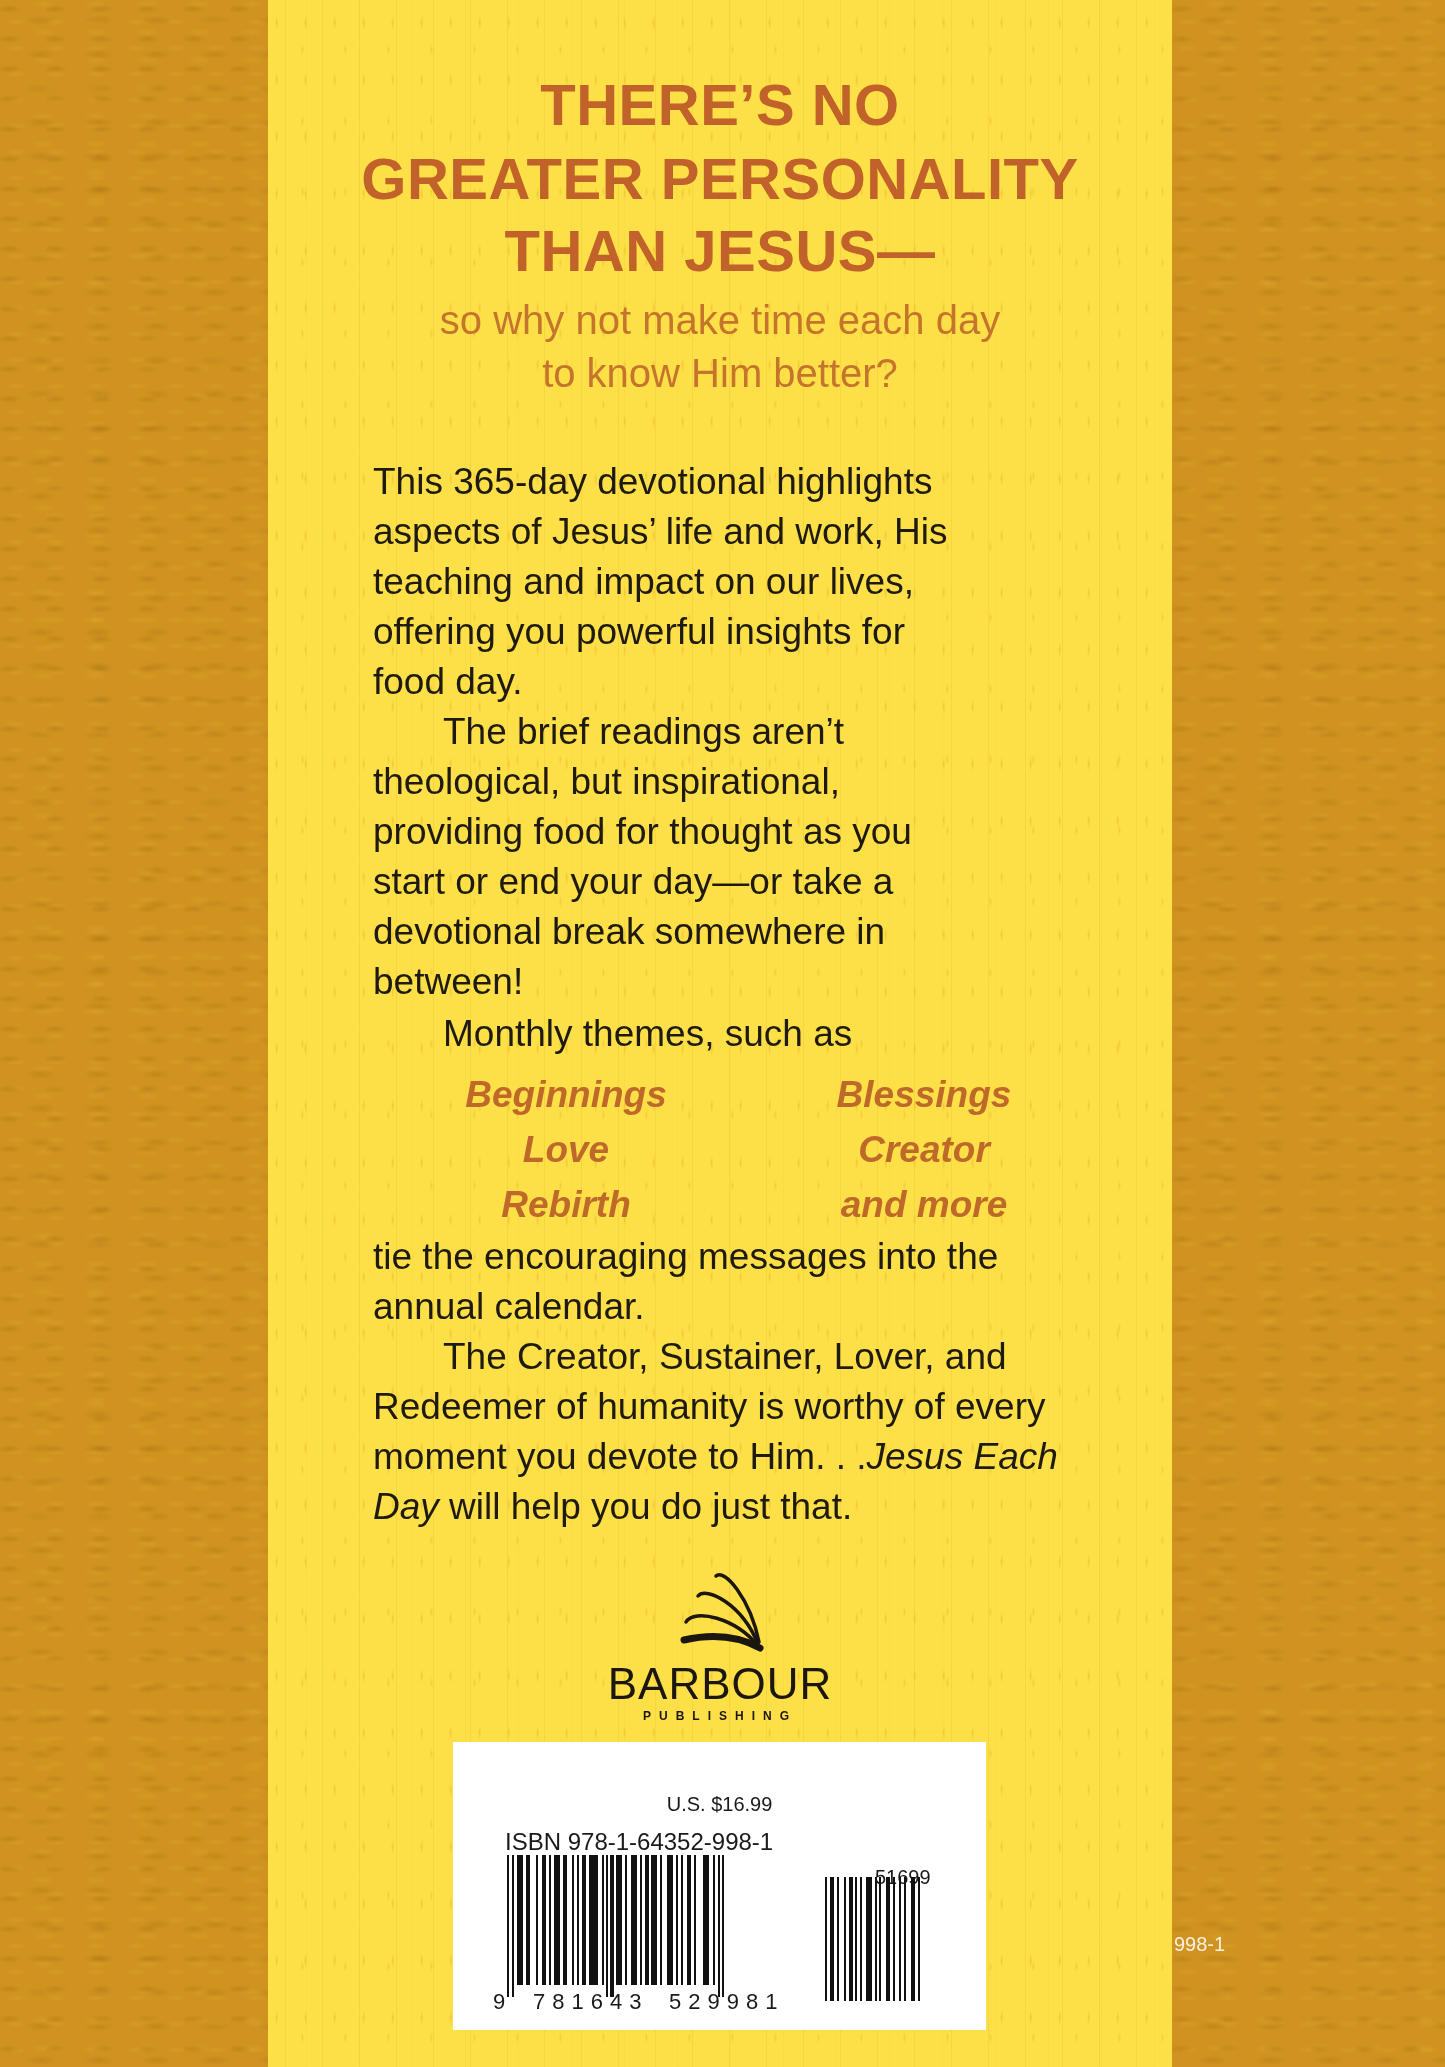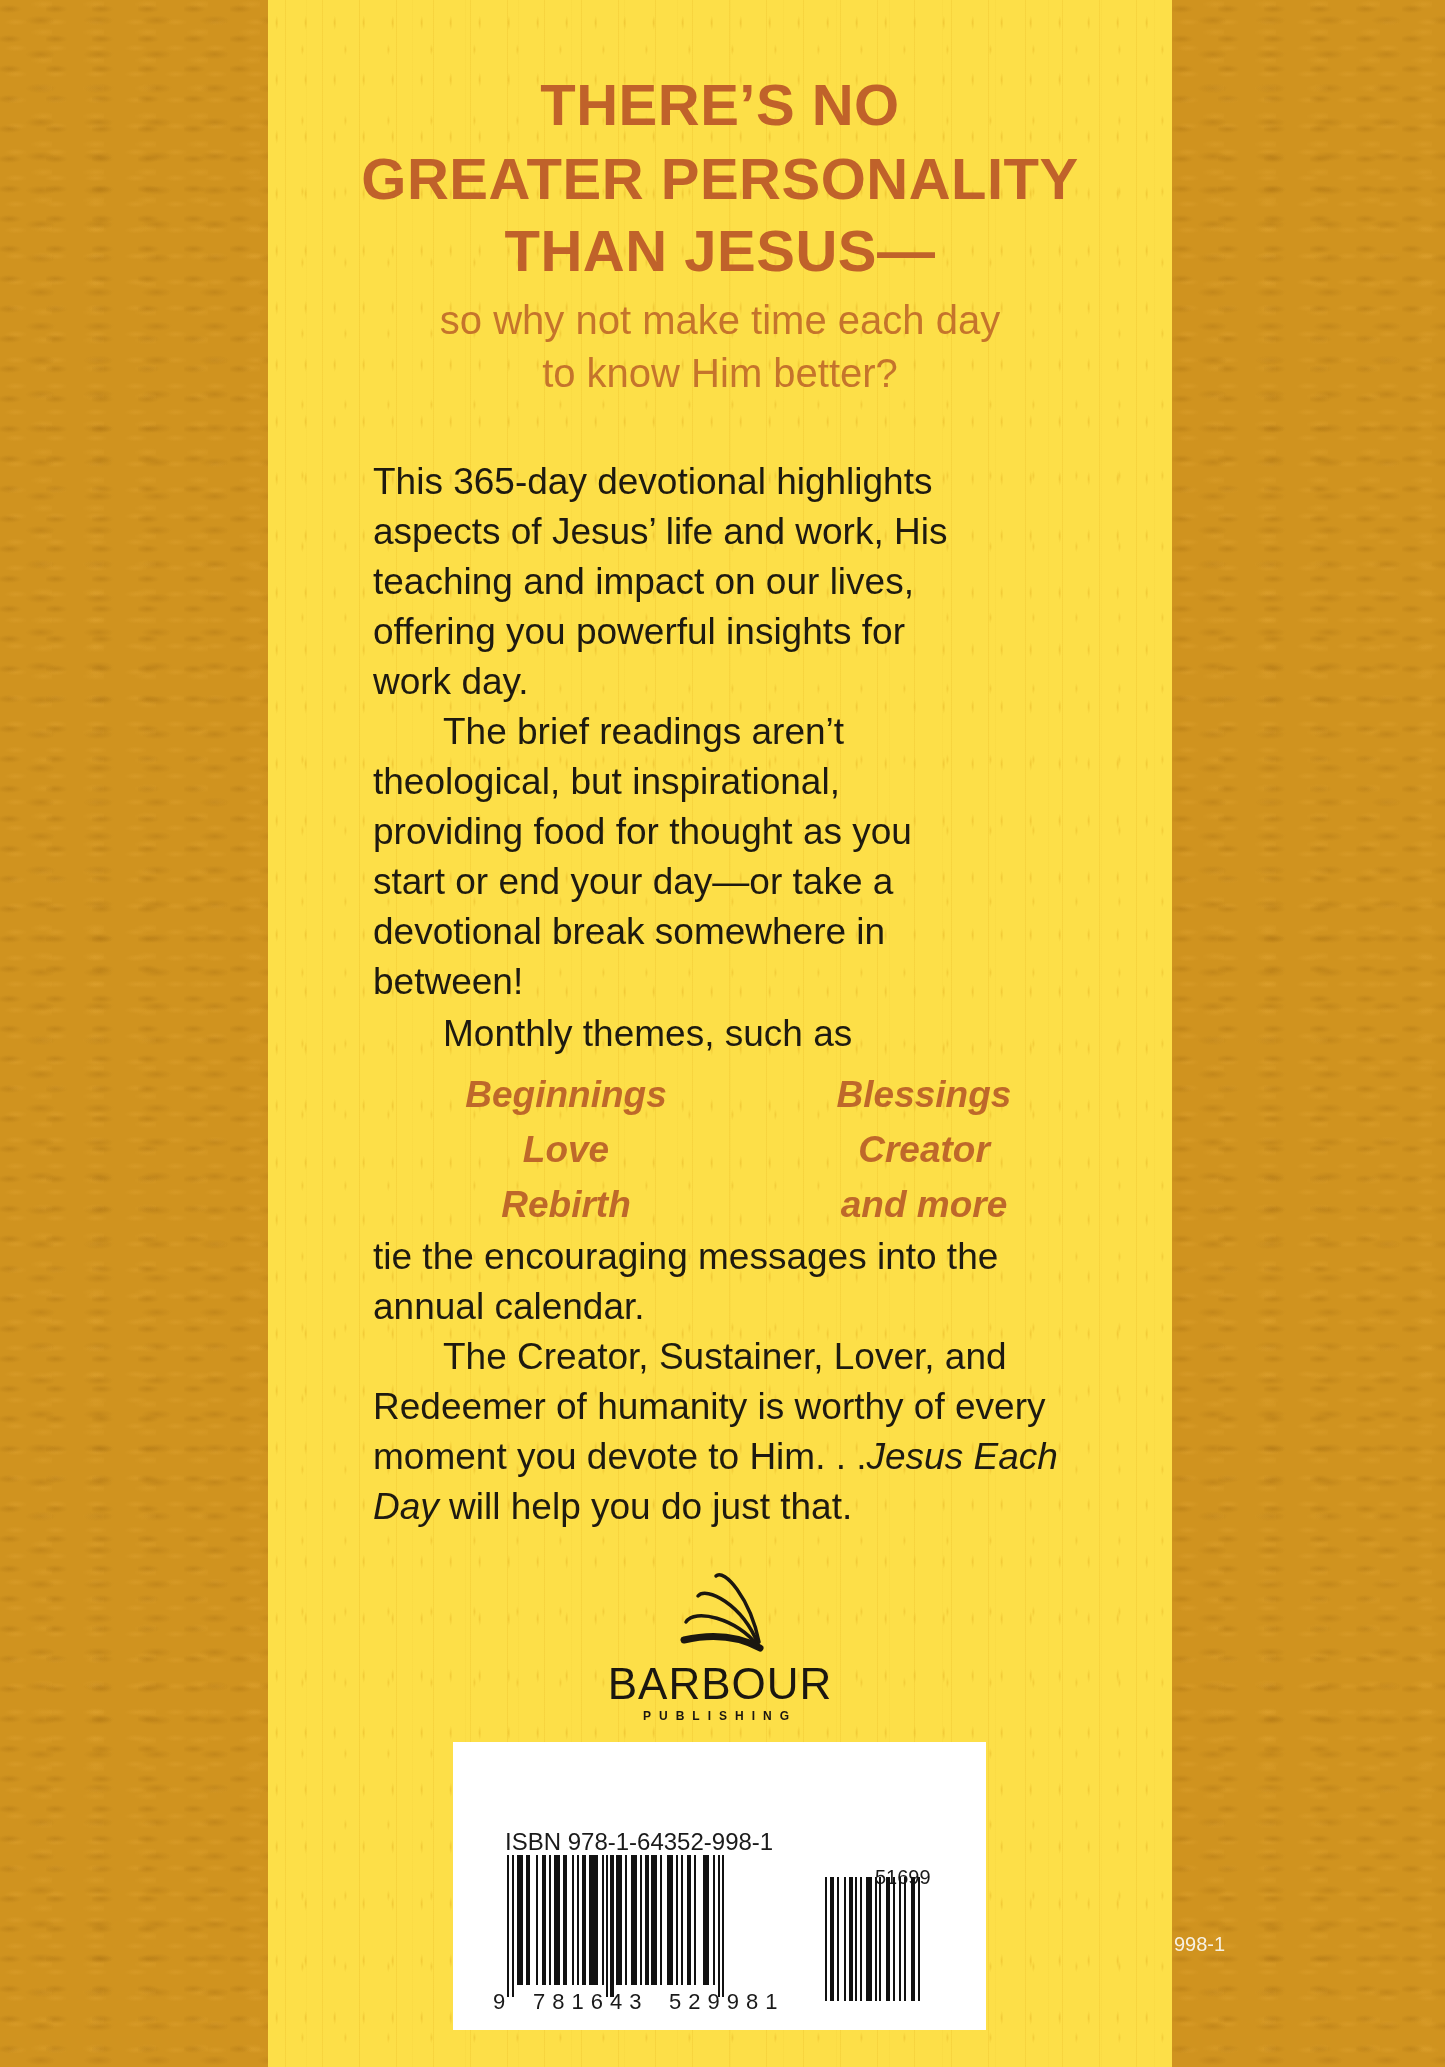--- a/index.html
+++ b/index.html
@@ -53,21 +53,21 @@
 <div class="abs headline" style="top:150px">GREATER PERSONALITY</div>
 <div class="abs headline" style="top:222px">THAN JESUS—</div>
 
 <div class="abs subtitle" style="top:300px">so why not make time each day</div>
 <div class="abs subtitle" style="top:353px">to know Him better?</div>
 
 <div class="abs body-line" style="top:462px">This 365-day devotional highlights</div>
 <div class="abs body-line" style="top:512px">aspects of Jesus’ life and work, His</div>
 <div class="abs body-line" style="top:562px">teaching and impact on our lives,</div>
 <div class="abs body-line" style="top:612px">offering you powerful insights for</div>
-<div class="abs body-line" style="top:662px">work day.</div>
+<div class="abs body-line" style="top:662px">food day.</div>
 
 <div class="abs body-line indent" style="top:712px">The brief readings aren’t</div>
 <div class="abs body-line" style="top:762px">theological, but inspirational,</div>
 <div class="abs body-line" style="top:812px">providing food for thought as you</div>
 <div class="abs body-line" style="top:862px">start or end your day—or take a</div>
 <div class="abs body-line" style="top:912px">devotional break somewhere in</div>
 <div class="abs body-line" style="top:962px">between!</div>
 
 <div class="abs body-line indent" style="top:1014px">Monthly themes, such as</div>
 
@@ -91,20 +91,21 @@
     <path d="M8 74 C 35 68, 62 70, 84 82" stroke-width="7"></path>
     <path d="M10 56 C 18 42, 60 52, 82 80" stroke-width="3.5"></path>
     <path d="M22 30 C 30 20, 66 38, 82 78" stroke-width="3.5"></path>
     <path d="M40 10 C 48 2, 74 32, 83 76" stroke-width="3.5"></path>
   </g>
 </svg>
 <div class="abs brand-name" style="top:1662px">BARBOUR</div>
 <div class="abs brand-sub" style="top:1710px">PUBLISHING</div>
 
 <div id="barcode-box">
+  <div class="abs bc-text" style="left:0; width:533px; text-align:center; top:51px; font-size:20px;">U.S. $16.99</div>
   <div class="abs bc-text" style="left:52px; top:86px; font-size:24px;">ISBN 978-1-64352-998-1</div>
   <div class="abs bc-text" style="left:422px; top:124px; font-size:20px;">51699</div>
 
   <div class="bars" id="main-bars" style="left:54px; top:113px; width:280px; height:130px;">
       <span style="width: 2px; background: rgb(17, 17, 17); height: calc(100% + 12px);"></span>
       <span style="width: 3px; background: transparent;"></span>
       <span style="width: 2px; background: rgb(17, 17, 17); height: calc(100% + 12px);"></span>
       <span style="width: 3px; background: transparent;"></span>
       <span style="width: 6px; background: rgb(17, 17, 17);"></span>
       <span style="width: 3px; background: transparent;"></span>

